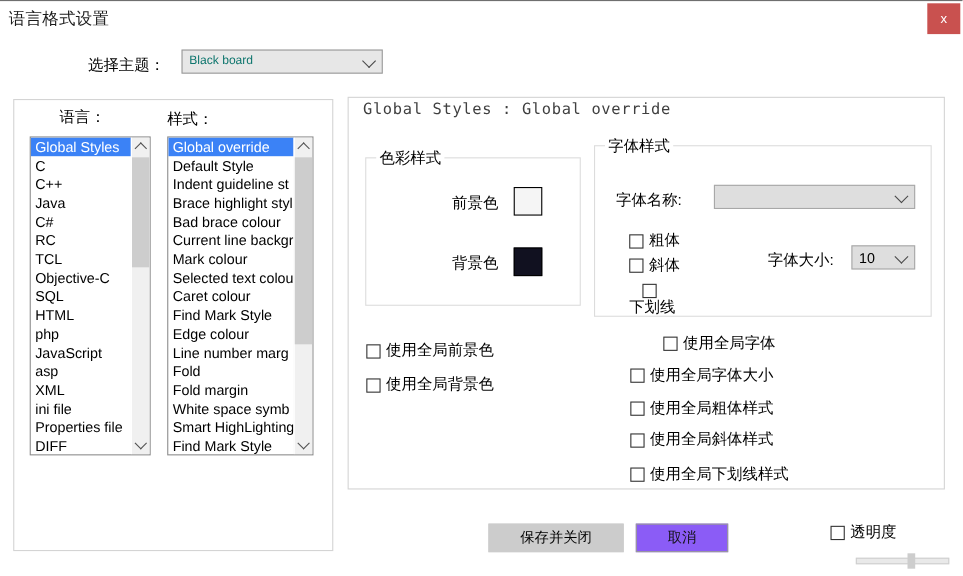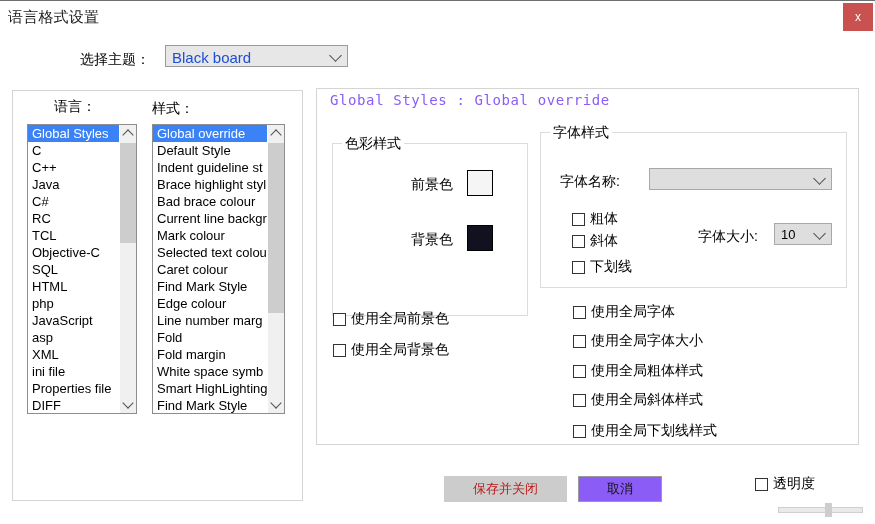--- a/index.html
+++ b/index.html
@@ -55,22 +55,22 @@
     position: absolute;
     left: 165px; top: 45px;
     width: 183px; height: 22px;
     background: #e7e7e7;
     border: 1px solid #9a9a9a;
     box-sizing: border-box;
   }
   #theme-select .sel-value {
     position: absolute;
     left: 6px; top: 3px;
-    font-size: 15px;
-    color: #1d4ed8;
+    font-size: 11px;
+    color: #0f766e;
   }
   .combo-arrow {
     position: absolute;
     right: 7px; top: 50%;
     width: 8px; height: 8px;
     margin-top: -5px;
     border-right: 1.6px solid #4a4a4a;
     border-bottom: 1.6px solid #4a4a4a;
     transform: rotate(45deg);
   }
@@ -175,21 +175,21 @@
     box-sizing: border-box;
   }
   .groupbox > .gb-title {
     position: absolute;
     top: -9px; left: 9px;
     background: #ffffff;
     padding: 0 3px;
     font-size: 14px;
     color: #000;
   }
-  #color-group { left: 332px; top: 143px; width: 196px; height: 173px; }
+  #color-group { left: 332px; top: 143px; width: 196px; height: 135px; }
   #font-group  { left: 540px; top: 132px; width: 307px; height: 156px; }
 
   .swatch-label {
     position: absolute;
     font-size: 14px;
     color: #000;
   }
   .swatch {
     position: absolute;
     width: 26px; height: 26px;
@@ -246,46 +246,46 @@
     width: 13px; height: 13px;
     border: 1px solid #333333;
     background: #ffffff;
     margin-right: 5px;
     flex: 0 0 auto;
     box-sizing: border-box;
   }
 
   #cb-bold      { left: 572px; top: 210px; }
   #cb-italic    { left: 572px; top: 232px; }
-  #cb-underline { left: 572px; top: 258px; }
+  #cb-underline { left: 572px; top: 258px; flex-direction: column; }
 
   #cb-gfg { left: 333px; top: 310px; }
   #cb-gbg { left: 333px; top: 341px; }
 
-  #cb-gfont      { left: 573px; top: 303px; }
+  #cb-gfont      { left: 603px; top: 303px; }
   #cb-gfontsize  { left: 573px; top: 332px; }
   #cb-gbold      { left: 573px; top: 362px; text-align: right; }
   #cb-gitalic    { left: 573px; top: 391px; }
   #cb-gunderline { left: 573px; top: 422px; }
 
   
   .btn {
     position: absolute;
     height: 26px;
     font-size: 13px;
     display: flex;
     align-items: center;
     justify-content: center;
     box-sizing: border-box;
   }
   #save-button {
     left: 444px; top: 476px; width: 123px;
     background: #cccccc;
     border: 1px solid #cccccc;
-    color: #b91c1c;
+    color: #000000;
   }
   #cancel-button {
     left: 578px; top: 476px; width: 84px;
     background: #8b5cf6;
     border: 1px solid #9a9a9a;
     color: #111111;
     cursor: pointer;
   }
   #cb-transparency { left: 755px; top: 475px; }
   #transparency-slider {
@@ -384,21 +384,21 @@
         <span class="sb-chev"></span>
       </div>
     <div class="sb-thumb" style="top:18px;height:170px;"></div>
     <div class="sb-btn down">
         <span class="sb-chev"></span>
       </div>
   </div>
 </div>
 
 <div id="right-panel"></div>
-<div id="right-header" style="color: #8b5cf6;">Global Styles : Global override</div>
+<div id="right-header" style="color: #404040;">Global Styles : Global override</div>
 
 <div class="groupbox" id="color-group">
   <span class="gb-title">色彩样式</span>
 </div>
 <div class="swatch-label" id="fg-label">前景色</div>
 <div class="swatch" id="fg-swatch" style="background: rgb(245, 245, 245);"></div>
 <div class="swatch-label" id="bg-label">背景色</div>
 <div class="swatch" id="bg-swatch" style="background: rgb(17, 17, 32);"></div>
 
 <div class="groupbox" id="font-group">

